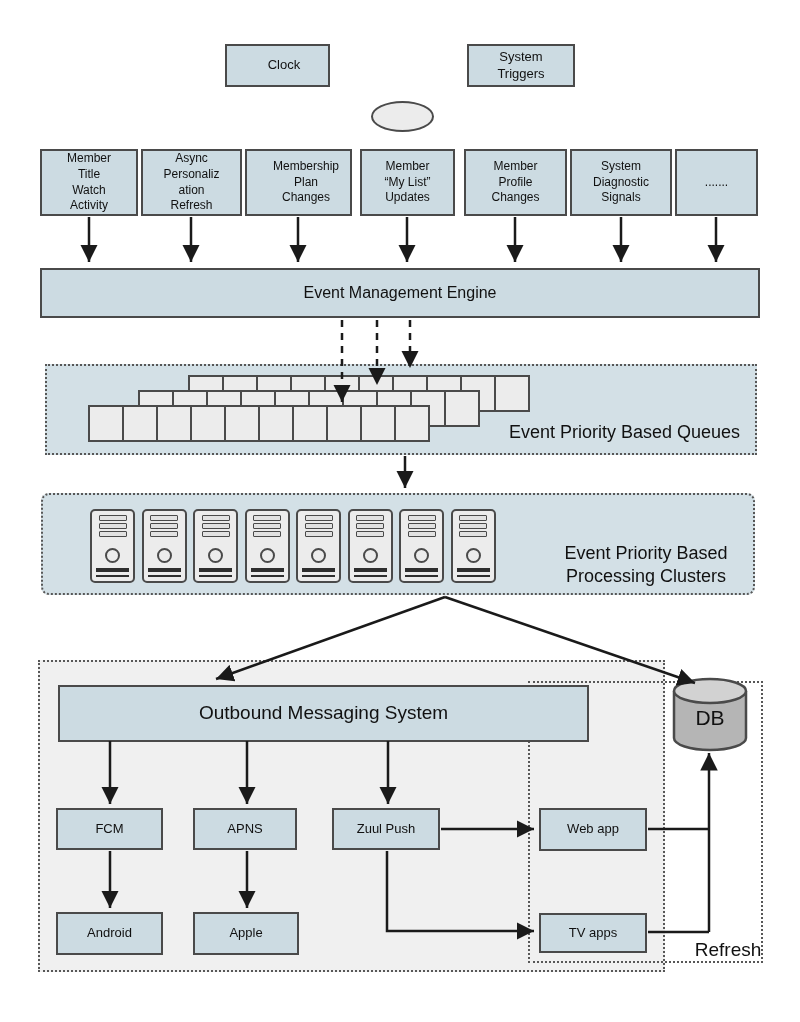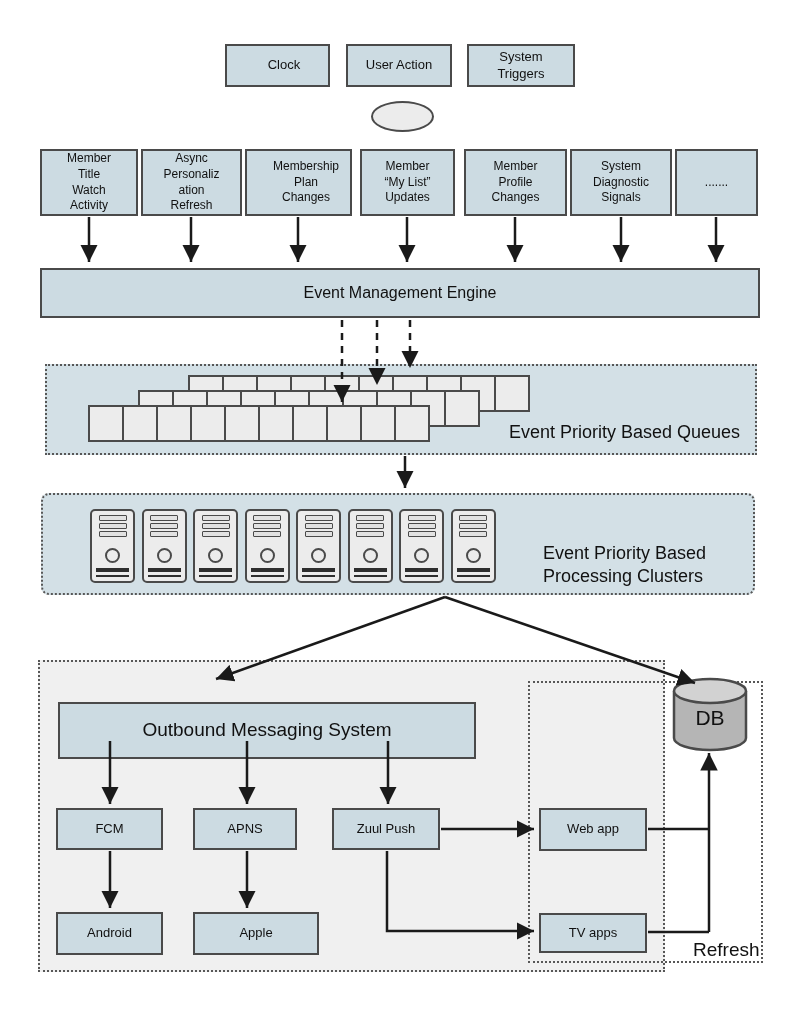--- a/index.html
+++ b/index.html
@@ -20,21 +20,21 @@
   .fs18{font-size:18px;}
   .fs19{font-size:19px;}
   .fs20{font-size:16px;}
   .ellipse{
     position:absolute;box-sizing:border-box;border-radius:50%;
     background:var(--cell-fill,#ececec);border:2.5px solid var(--box-border,#4a4a4a);
   }
   .container{position:absolute;box-sizing:border-box;border:2px dotted #575757;}
   .c-blue{background:var(--container-blue,#d3e0e6);}
   .c-gray{background:var(--container-gray,#f0f0f0);}
-  .arealabel{position:absolute;text-align:left;white-space:pre-line;line-height:1.3;}
+  .arealabel{position:absolute;text-align:center;white-space:pre-line;line-height:1.3;}
   
   .strip{position:absolute;display:flex;}
   .qcell{
     width:36px;height:37px;box-sizing:border-box;margin-left:-2px;
     background:var(--cell-fill,#ececec);border:2px solid var(--box-border,#4a4a4a);
   }
   .strip .qcell:first-child{margin-left:0;}
   
   .servers{position:absolute;left:90px;top:509px;display:flex;gap:6.5px;}
   .server{
@@ -51,23 +51,20 @@
   .dbsvg{position:absolute;left:672px;top:677px;}
 </style>
 </head>
 <body>
 
 <div class="canvas">
 
   <div class="box" style="left:225px;top:44px;width:105px;height:43px;padding-left:13px;">
     <span class="lbl fs13">Clock</span>
   </div>
-  <div class="box" style="left:346px;top:44px;width:106px;height:43px;">
-    <span class="lbl fs13">User Action</span>
-  </div>
   <div class="box" style="left:467px;top:44px;width:108px;height:43px;">
     <span class="lbl fs13">System
 Triggers</span>
   </div>
 
   <div class="ellipse" style="left:371px;top:101px;width:63px;height:31px;"></div>
 
   <div class="box" style="left:40px;top:149px;width:98px;height:67px;">
     <span class="lbl fs12">Member
 Title
@@ -250,37 +247,37 @@
     <div class="scircle"></div>
     <div class="sbar"></div>
     <div class="sbar2"></div>
   </div>
 </div>
 
   <div class="container c-gray" style="left:38px;top:660px;width:627px;height:312px;"></div>
 
   <div class="container c-gray" style="left:528px;top:681px;width:235px;height:282px;background:transparent;"></div>
 
-  <div class="box" style="left:58px;top:702px;width:418px;height:57px;">
+  <div class="box" style="left:58px;top:685px;width:531px;height:57px;">
     <span class="lbl fs19">Outbound Messaging System</span>
   </div>
 
   <div class="box" style="left:56px;top:808px;width:107px;height:42px;">
     <span class="lbl fs13">FCM</span>
   </div>
   <div class="box" style="left:193px;top:808px;width:104px;height:42px;">
     <span class="lbl fs13">APNS</span>
   </div>
   <div class="box" style="left:332px;top:808px;width:108px;height:42px;">
     <span class="lbl fs13">Zuul Push</span>
   </div>
   <div class="box" style="left:56px;top:912px;width:107px;height:43px;">
     <span class="lbl fs13">Android</span>
   </div>
-  <div class="box" style="left:193px;top:912px;width:126px;height:43px;">
+  <div class="box" style="left:193px;top:912px;width:106px;height:43px;">
     <span class="lbl fs13">Apple</span>
   </div>
 
   <div class="box" style="left:539px;top:913px;width:108px;height:40px;">
     <span class="lbl fs13">TV apps</span>
   </div>
   <div class="box" style="left:539px;top:808px;width:108px;height:43px;">
     <span class="lbl fs13">Web app</span>
   </div>
 

